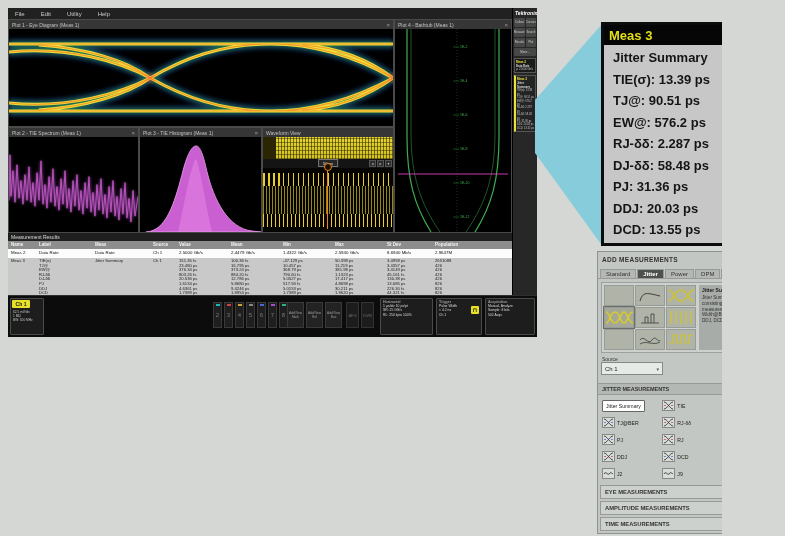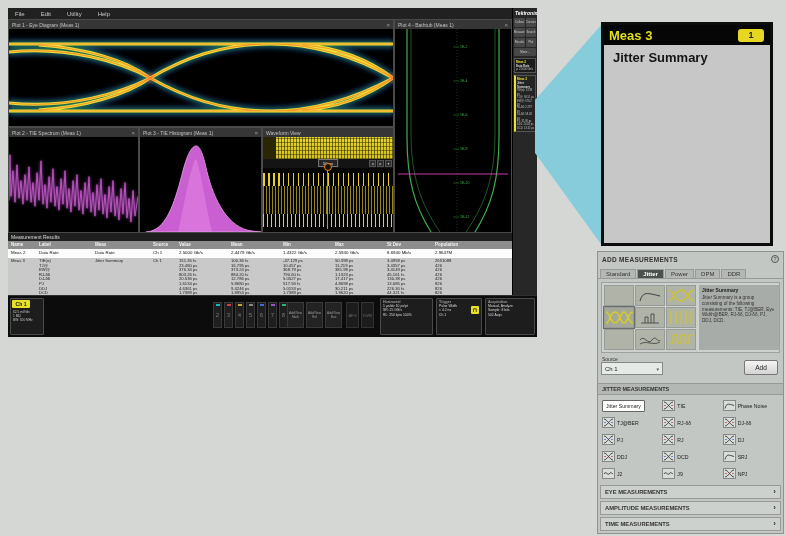--- a/index.html
+++ b/index.html
@@ -1,17 +1,17 @@
 <!DOCTYPE html>
 <html><head>
 <meta charset="utf-8">
 <style>
   html,body{margin:0;padding:0;background:#d5d7d4;}
   *{box-sizing:border-box;}
-  #root{position:relative;width:785px;height:536px;background:#d5d7d4;overflow:hidden;
+  #root{position:relative;width:722px;height:536px;background:#d5d7d4;overflow:hidden;
         font-family:"Liberation Sans",sans-serif;}
   .pre{white-space:pre-line;}
 
   
   #scope{position:absolute;left:8px;top:8px;width:529px;height:329px;background:#101010;}
   #menubar{position:absolute;left:0;top:0;width:504px;height:11px;background:#212121;
            display:flex;gap:16px;align-items:center;padding-left:7px;}
   #menubar span{font-size:6px;color:#c9c9c9;}
 
   .plot{position:absolute;background:#000;border:1px solid #4a4a4a;}
@@ -455,20 +455,28 @@
     <polygon points="0,80 68,3 68,227 0,133" fill="#86ccdb"></polygon>
   </svg>
 
   <div id="meas3">
     <div class="m3hdr">
       <span class="m3title">Meas 3</span>
       <span class="m3badge">1</span>
     </div>
     <div class="m3body">
       <div>Jitter Summary</div>
+      <div class="pre">TIE(σ): 13.39 ps
+TJ@: 90.51 ps
+EW@: 576.2 ps
+RJ-δδ: 2.287 ps
+DJ-δδ: 58.48 ps
+PJ: 31.36 ps
+DDJ: 20.03 ps
+DCD: 13.55 ps</div>
     </div>
   </div>
 
   <div id="addpanel">
     <div class="ap-hdr">
       <span class="ap-title">ADD MEASUREMENTS</span>
       <span class="ap-help">?</span>
     </div>
     <div class="ap-tabs">
       <span class="ap-tab">Standard</span>

